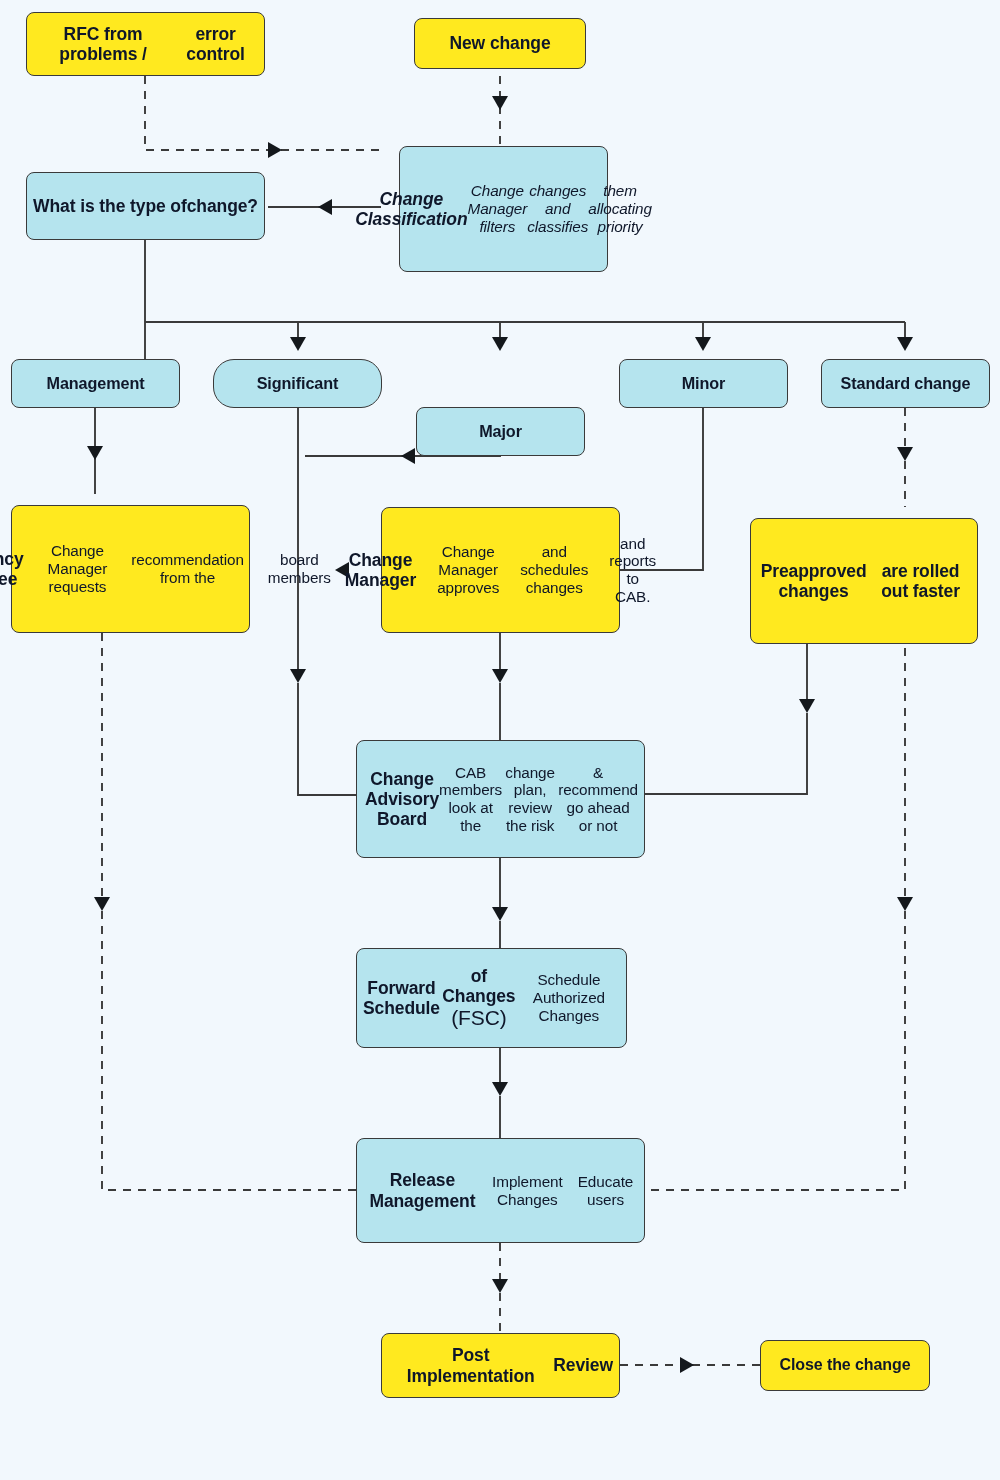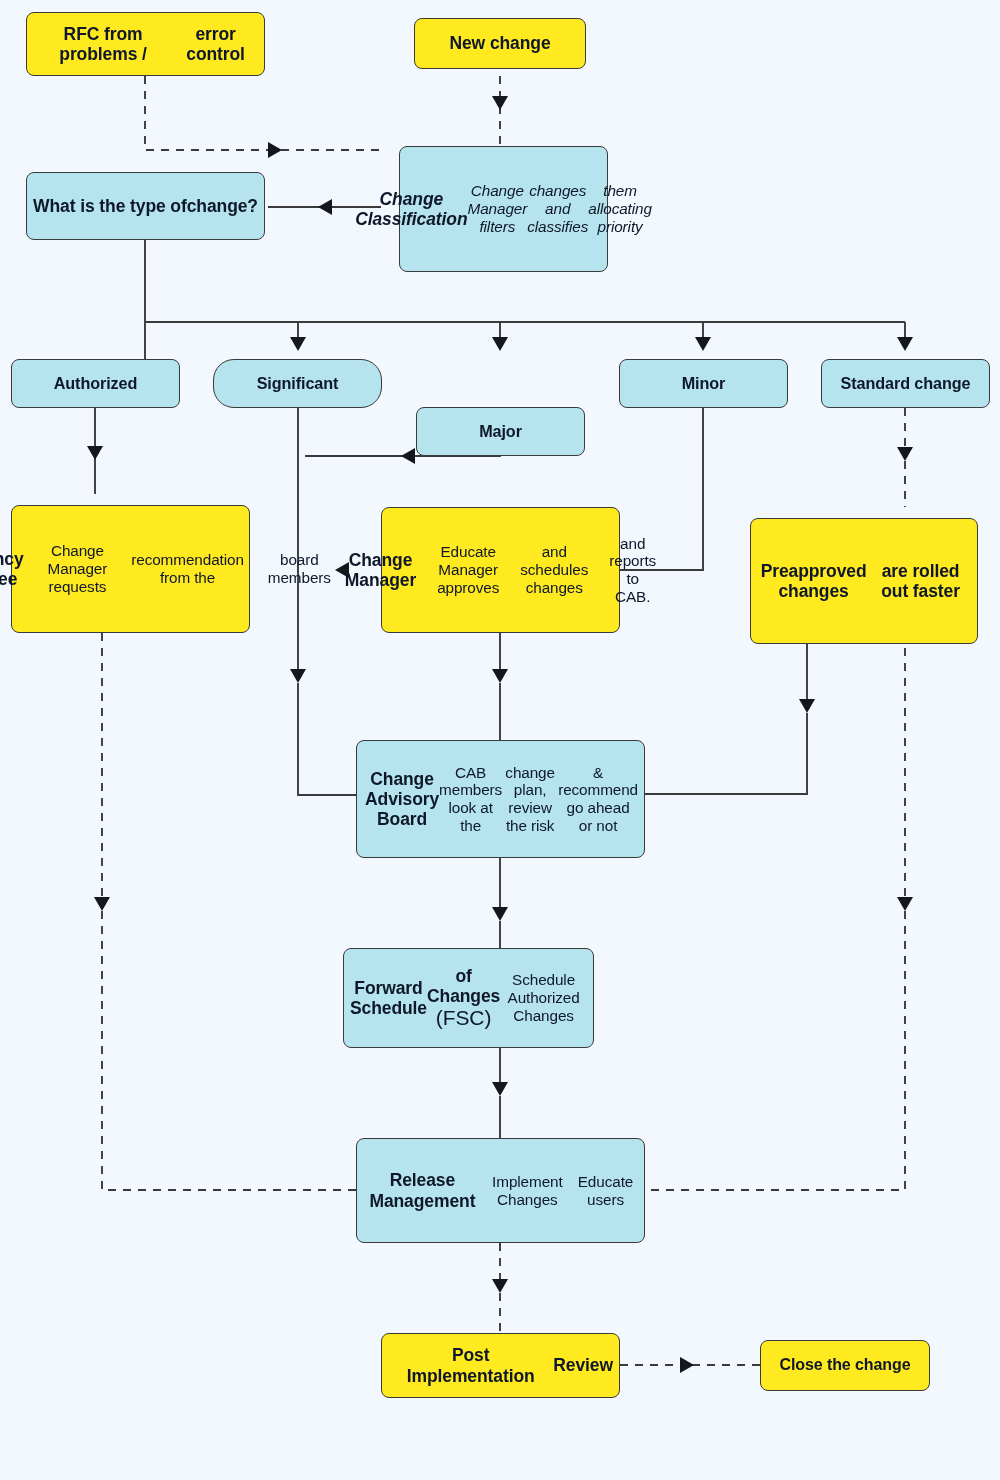--- a/index.html
+++ b/index.html
@@ -165,21 +165,21 @@
   </div>
 
   <div class="node blue" style="left:399px; top:146px; width:209px; height:126px;font-style:italic;">
     <div class="ttl">Change Classification</div>
     <div class="sub">Change Manager filters</div>
     <div class="sub">changes and classifies</div>
     <div class="sub">them allocating priority</div>
   </div>
 
   <div class="node blue pill" style="left:11px; top:359px; width:169px; height:49px;">
-    <div class="ttl">Authorized</div>
+    <div class="ttl">Management</div>
   </div>
 
   <div class="node blue pill" style="left:213px; top:359px; width:169px; height:49px;border-radius:21px;">
     <div class="ttl">Significant</div>
   </div>
 
   <div class="node blue pill" style="left:416px; top:359px; width:169px; height:49px;margin-top:48px;">
     <div class="ttl">Major</div>
   </div>
 
@@ -193,38 +193,38 @@
 
   <div class="node yellow" style="left:11px; top:505px; width:239px; height:128px;gap:24px;">
     <div class="ttl">Emergency commitee</div>
     <div class="sub">Change Manager requests</div>
     <div class="sub">recommendation from the</div>
     <div class="sub">board members</div>
   </div>
 
   <div class="node yellow" style="left:381px; top:507px; width:239px; height:126px;gap:21px;">
     <div class="ttl">Change Manager</div>
-    <div class="sub">Educate Manager approves</div>
+    <div class="sub">Change Manager approves</div>
     <div class="sub">and schedules changes</div>
     <div class="sub">and reports to CAB.</div>
   </div>
 
   <div class="node yellow" style="left:750px; top:518px; width:228px; height:126px;">
     <div class="ttl">Preapproved changes</div>
     <div class="ttl">are rolled out faster</div>
   </div>
 
   <div class="node blue" style="left:356px; top:740px; width:289px; height:118px;padding-left:8px;">
     <div class="ttl">Change Advisory Board</div>
     <div class="sub">CAB members look at the</div>
     <div class="sub">change plan, review the risk</div>
     <div class="sub">&amp; recommend go ahead or not</div>
   </div>
 
-  <div class="node blue" style="left:343px; top:948px; width:251px; height:100px;">
+  <div class="node blue" style="left:356px; top:948px; width:271px; height:100px;">
     <div class="ttl">Forward Schedule</div>
     <div class="ttl fsc-line2">
       <span>of Changes</span>
       <span class="small-inline">(FSC)</span>
     </div>
     <div class="sub">Schedule Authorized Changes</div>
   </div>
 
   <div class="node blue" style="left:356px; top:1138px; width:289px; height:105px;">
     <div class="ttl">Release Management</div>

